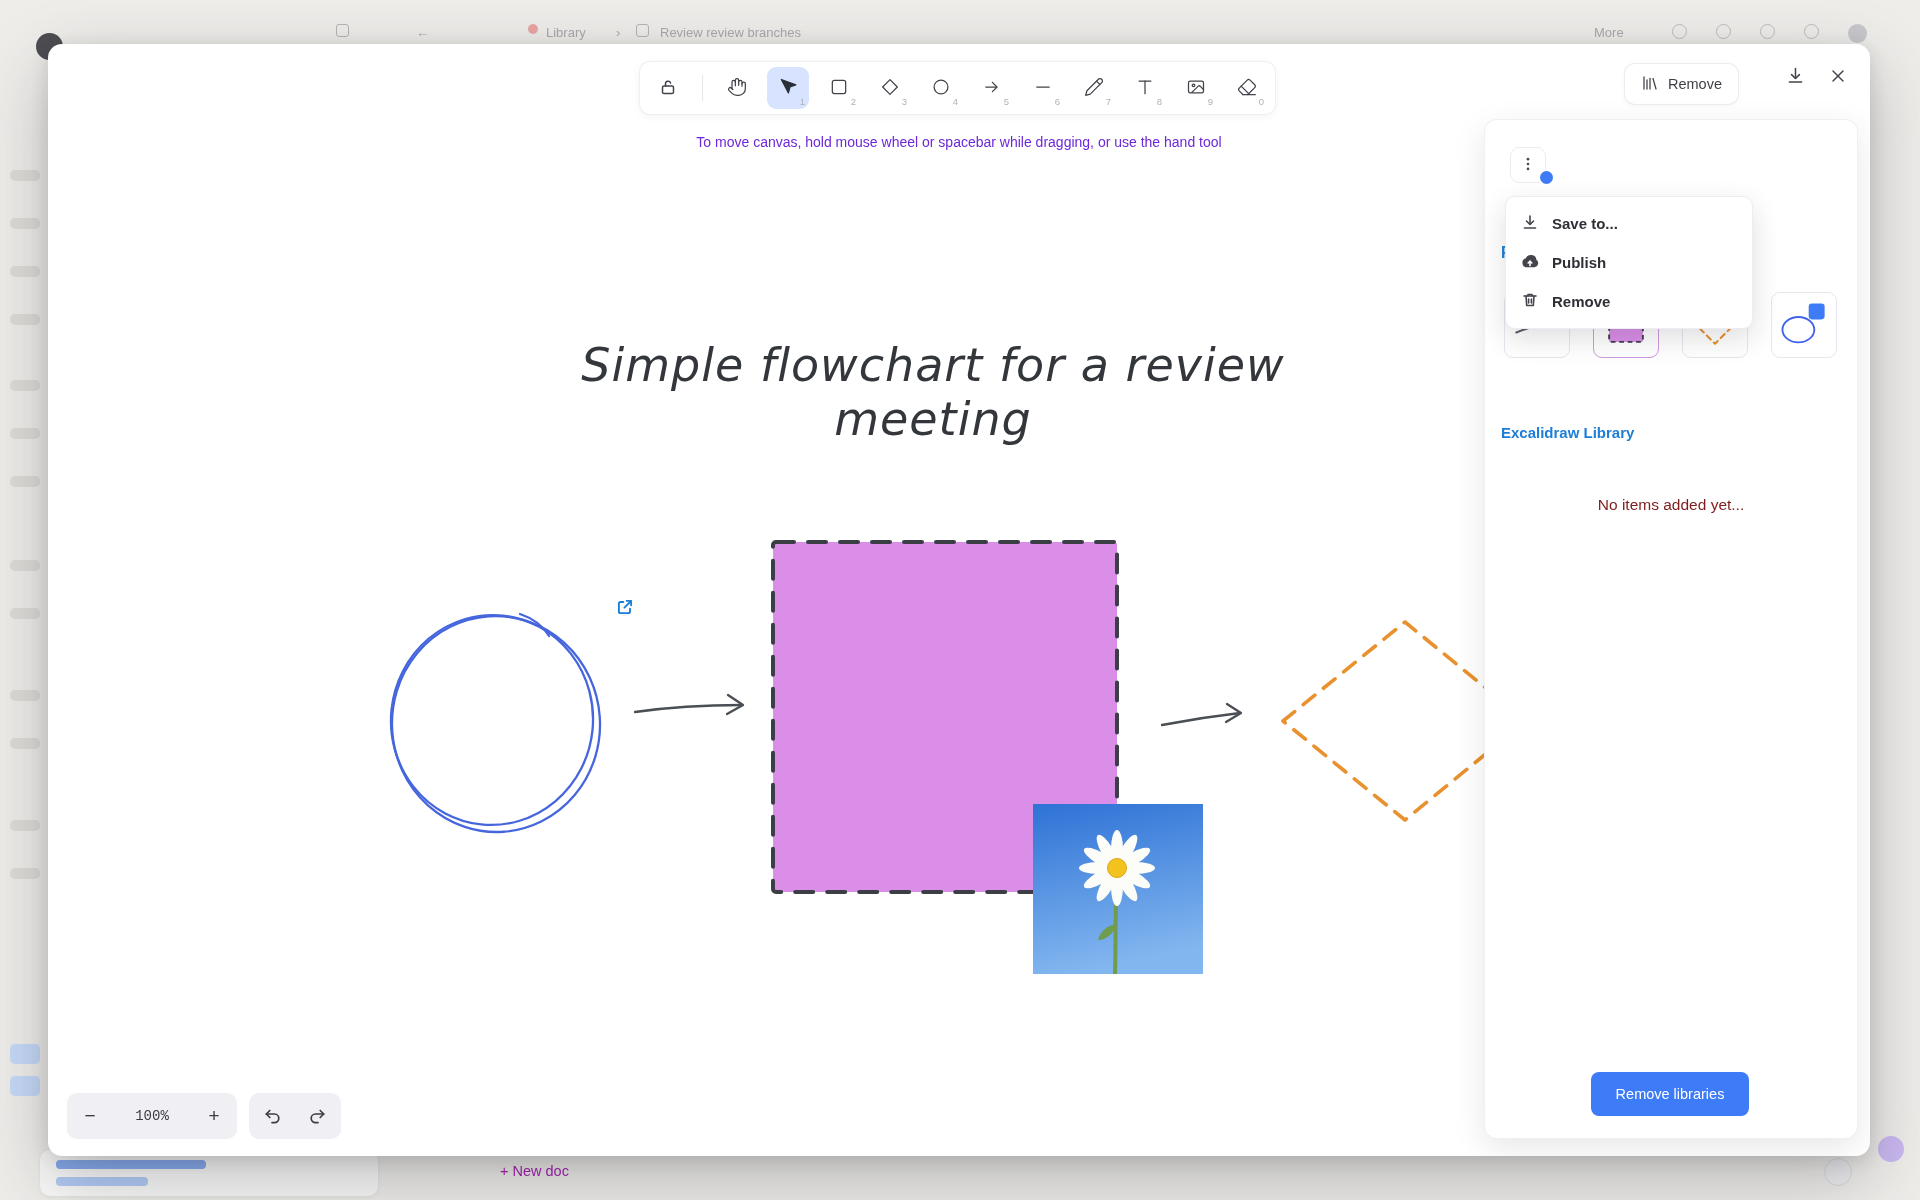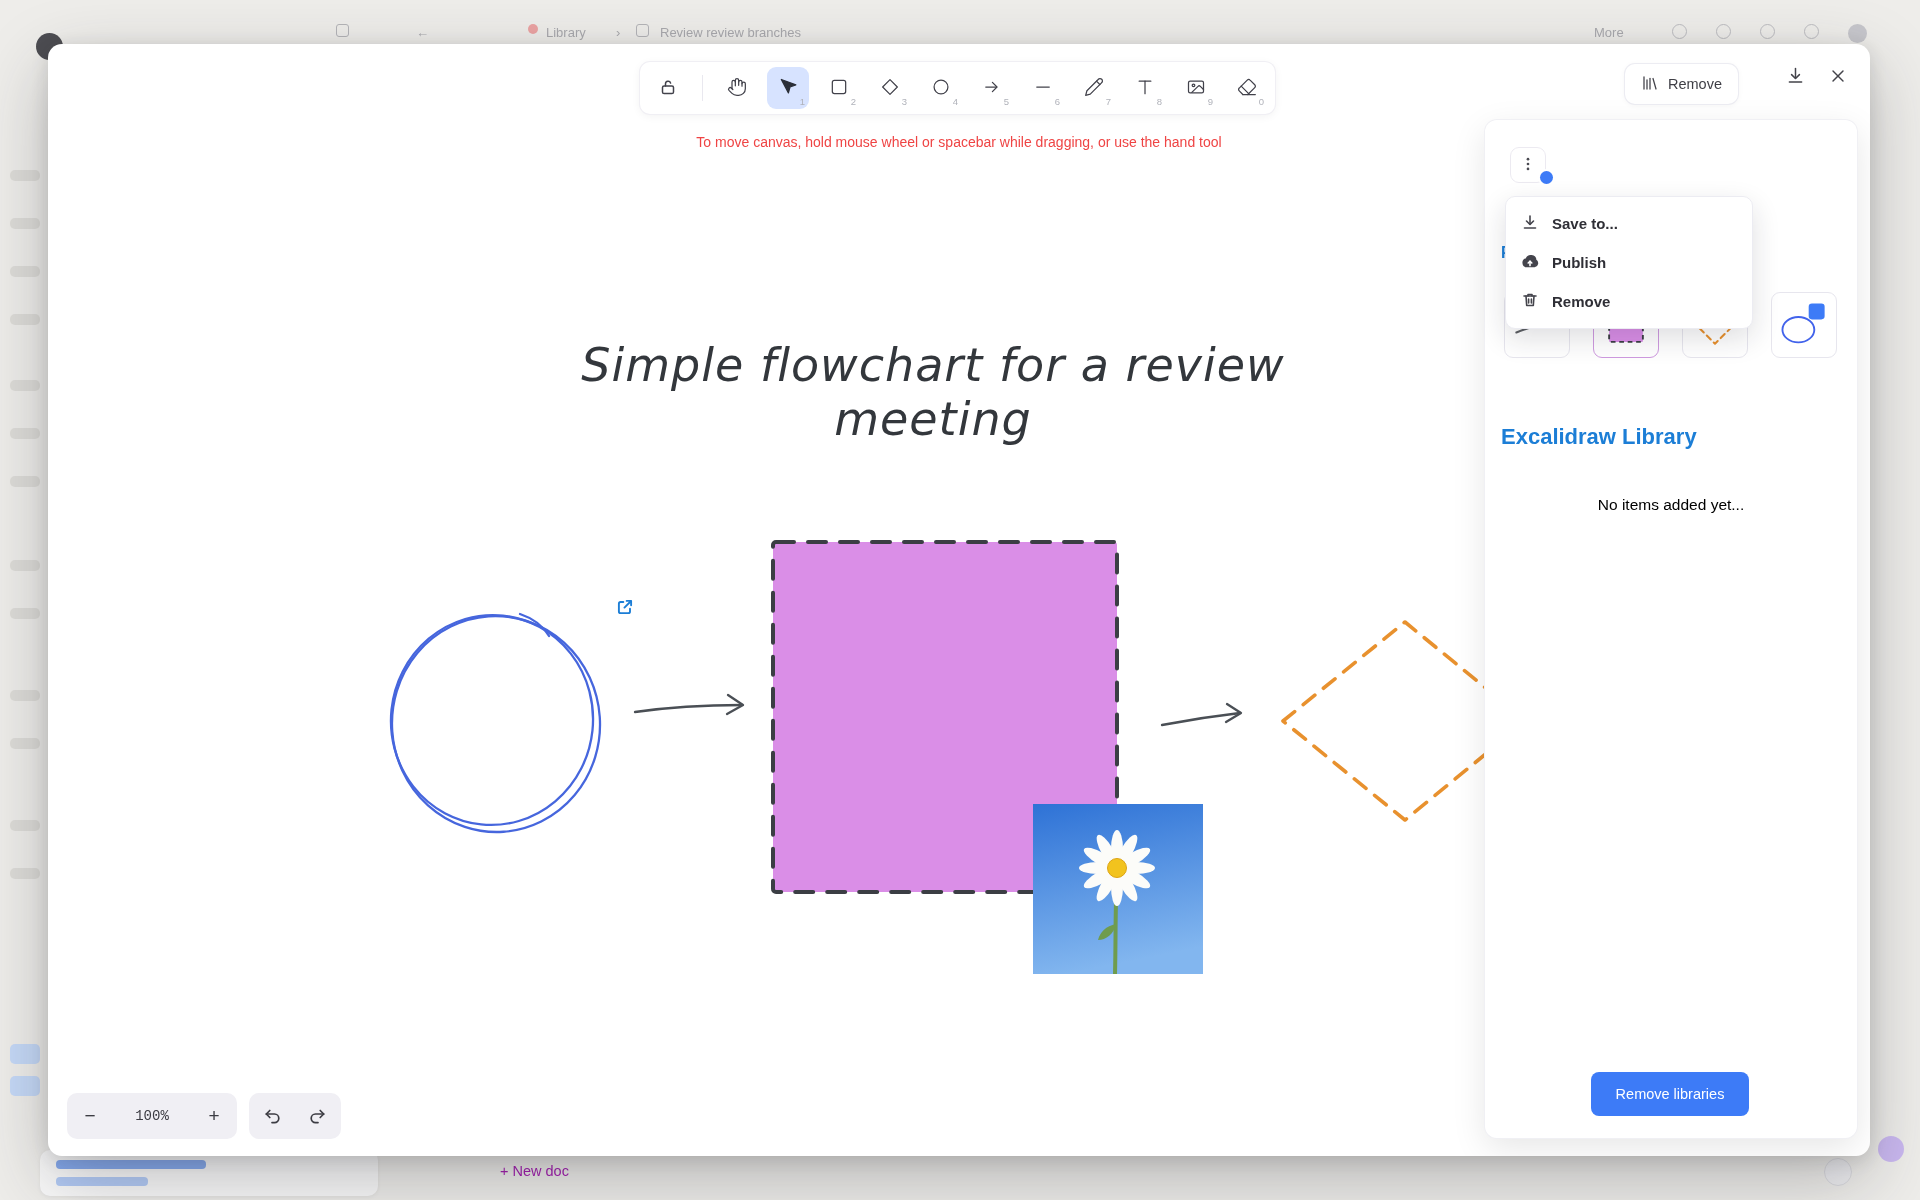--- a/index.html
+++ b/index.html
@@ -29,21 +29,21 @@
          box-shadow:0 24px 70px rgba(40,40,45,.28),0 4px 18px rgba(40,40,45,.14);overflow:hidden;}
 
   
   .toolbar{position:absolute;left:592px;top:18px;height:52px;display:flex;align-items:center;gap:9px;padding:0 7px;
            background:#fff;border-radius:10px;box-shadow:0 0 0 1px #f0eff4,0 2px 10px rgba(0,0,0,.06);}
   .tool{position:relative;width:42px;height:42px;border:none;background:transparent;border-radius:9px;display:flex;align-items:center;justify-content:center;cursor:pointer;}
   .tool.active{background:#d7e3ff;}
   .tool .kbd{position:absolute;right:4px;bottom:2px;font-size:9.5px;color:#b0b2ba;}
   .tool svg{stroke:#42424b;fill:none;stroke-width:1.5;stroke-linecap:round;stroke-linejoin:round;}
   .tb-divider{width:1px;height:26px;background:#e9e8ef;margin:0 4px;}
-  .hint{position:absolute;top:90px;left:0;width:1822px;text-align:center;font-size:14px;color:#ef4444;}
+  .hint{position:absolute;top:90px;left:0;width:1822px;text-align:center;font-size:14px;color:#6d28d9;}
 
   
   .library-toggle{position:absolute;left:1577px;top:20px;height:40px;display:flex;align-items:center;gap:9px;padding:0 16px;
       background:#fff;border:none;border-radius:10px;box-shadow:0 0 0 1px #ececf2,0 1px 6px rgba(0,0,0,.05);font-size:14.5px;color:#3f3f46;cursor:pointer;}
   .icon-btn{position:absolute;width:38px;height:38px;border:none;background:transparent;border-radius:8px;display:flex;align-items:center;justify-content:center;cursor:pointer;}
   .icon-btn svg{stroke:#43434a;fill:none;stroke-width:1.7;stroke-linecap:round;stroke-linejoin:round;}
   .dl-btn{left:1728px;top:14px;}
   .close-btn{left:1771px;top:14px;}
 
   
@@ -67,22 +67,22 @@
       display:flex;align-items:center;justify-content:center;cursor:pointer;}
   .dots-badge{position:absolute;left:55px;top:51px;width:13px;height:13px;border-radius:50%;background:#3d7bf7;box-shadow:0 0 0 2px #fff;}
   .section-heading{position:absolute;left:16px;top:124px;font-size:16px;font-weight:700;color:#1c7ed6;z-index:1;white-space:nowrap;}
   .thumb{position:absolute;top:172px;width:66px;height:66px;background:#fff;border:1px solid #e7e6ee;border-radius:9px;
       display:flex;align-items:center;justify-content:center;cursor:pointer;z-index:2;}
   .thumb.selected{border:1.5px solid #cf9ae0;}
   .menu{position:absolute;left:20px;top:76px;width:248px;background:#fff;border:1px solid #ececf2;border-radius:10px;
       box-shadow:0 10px 28px rgba(30,30,40,.14);padding:7px 0;z-index:6;}
   .menu-item{display:flex;align-items:center;gap:13px;height:39px;padding:0 15px;font-size:15px;color:#2f2f36;cursor:pointer;font-weight:bold;}
   .menu-item svg{flex:0 0 auto;stroke:#44444c;fill:none;stroke-width:1.6;stroke-linecap:round;stroke-linejoin:round;}
-  .lib-link{position:absolute;left:16px;top:304px;font-size:22px;font-weight:700;color:#1c7ed6;cursor:pointer;}
-  .empty-msg{position:absolute;left:0;top:376px;width:100%;text-align:center;font-size:15.5px;color:#000000;}
+  .lib-link{position:absolute;left:16px;top:304px;font-size:15px;font-weight:700;color:#1c7ed6;cursor:pointer;}
+  .empty-msg{position:absolute;left:0;top:376px;width:100%;text-align:center;font-size:15.5px;color:#7f1d1d;}
   .browse-btn{position:absolute;left:106px;top:952px;width:158px;height:44px;background:#3d7bf7;color:#fff;border:none;border-radius:8px;
       font-size:14.5px;font-weight:500;cursor:pointer;}
 </style>
 </head>
 <body>
 
 <div class="backdrop">
   <div class="bd-circle"></div>
 
   <div class="bd-topstrip">

